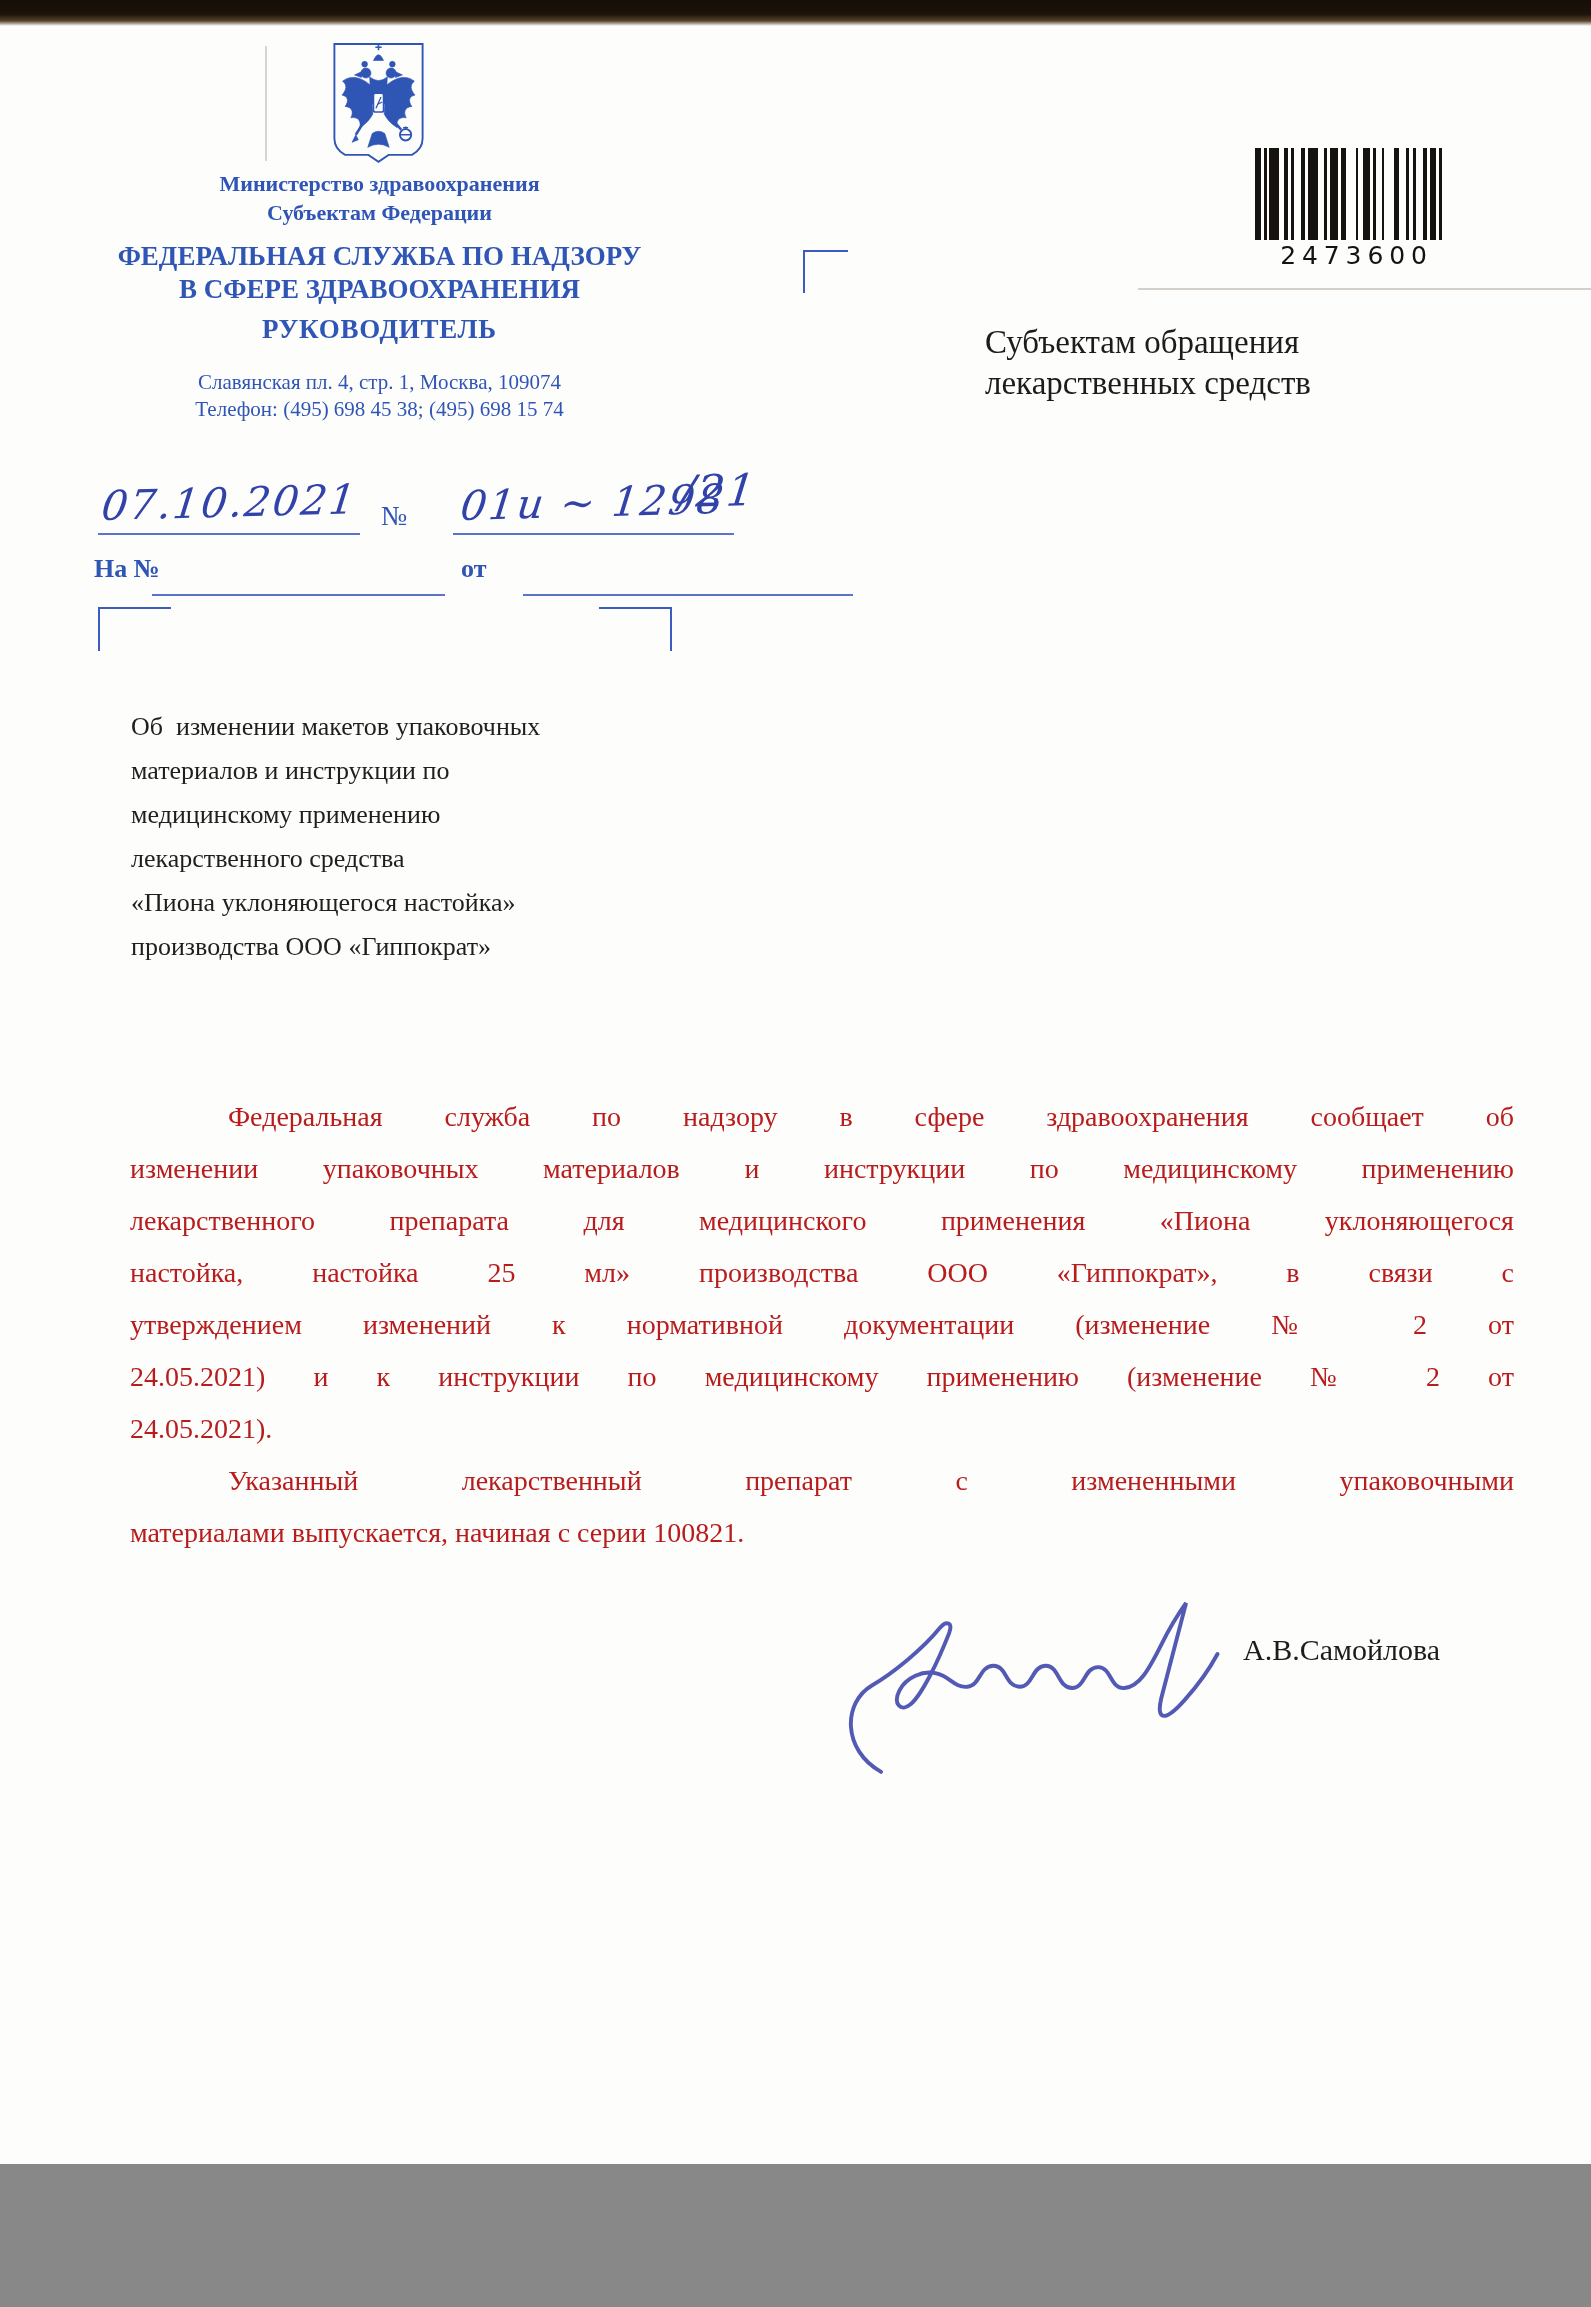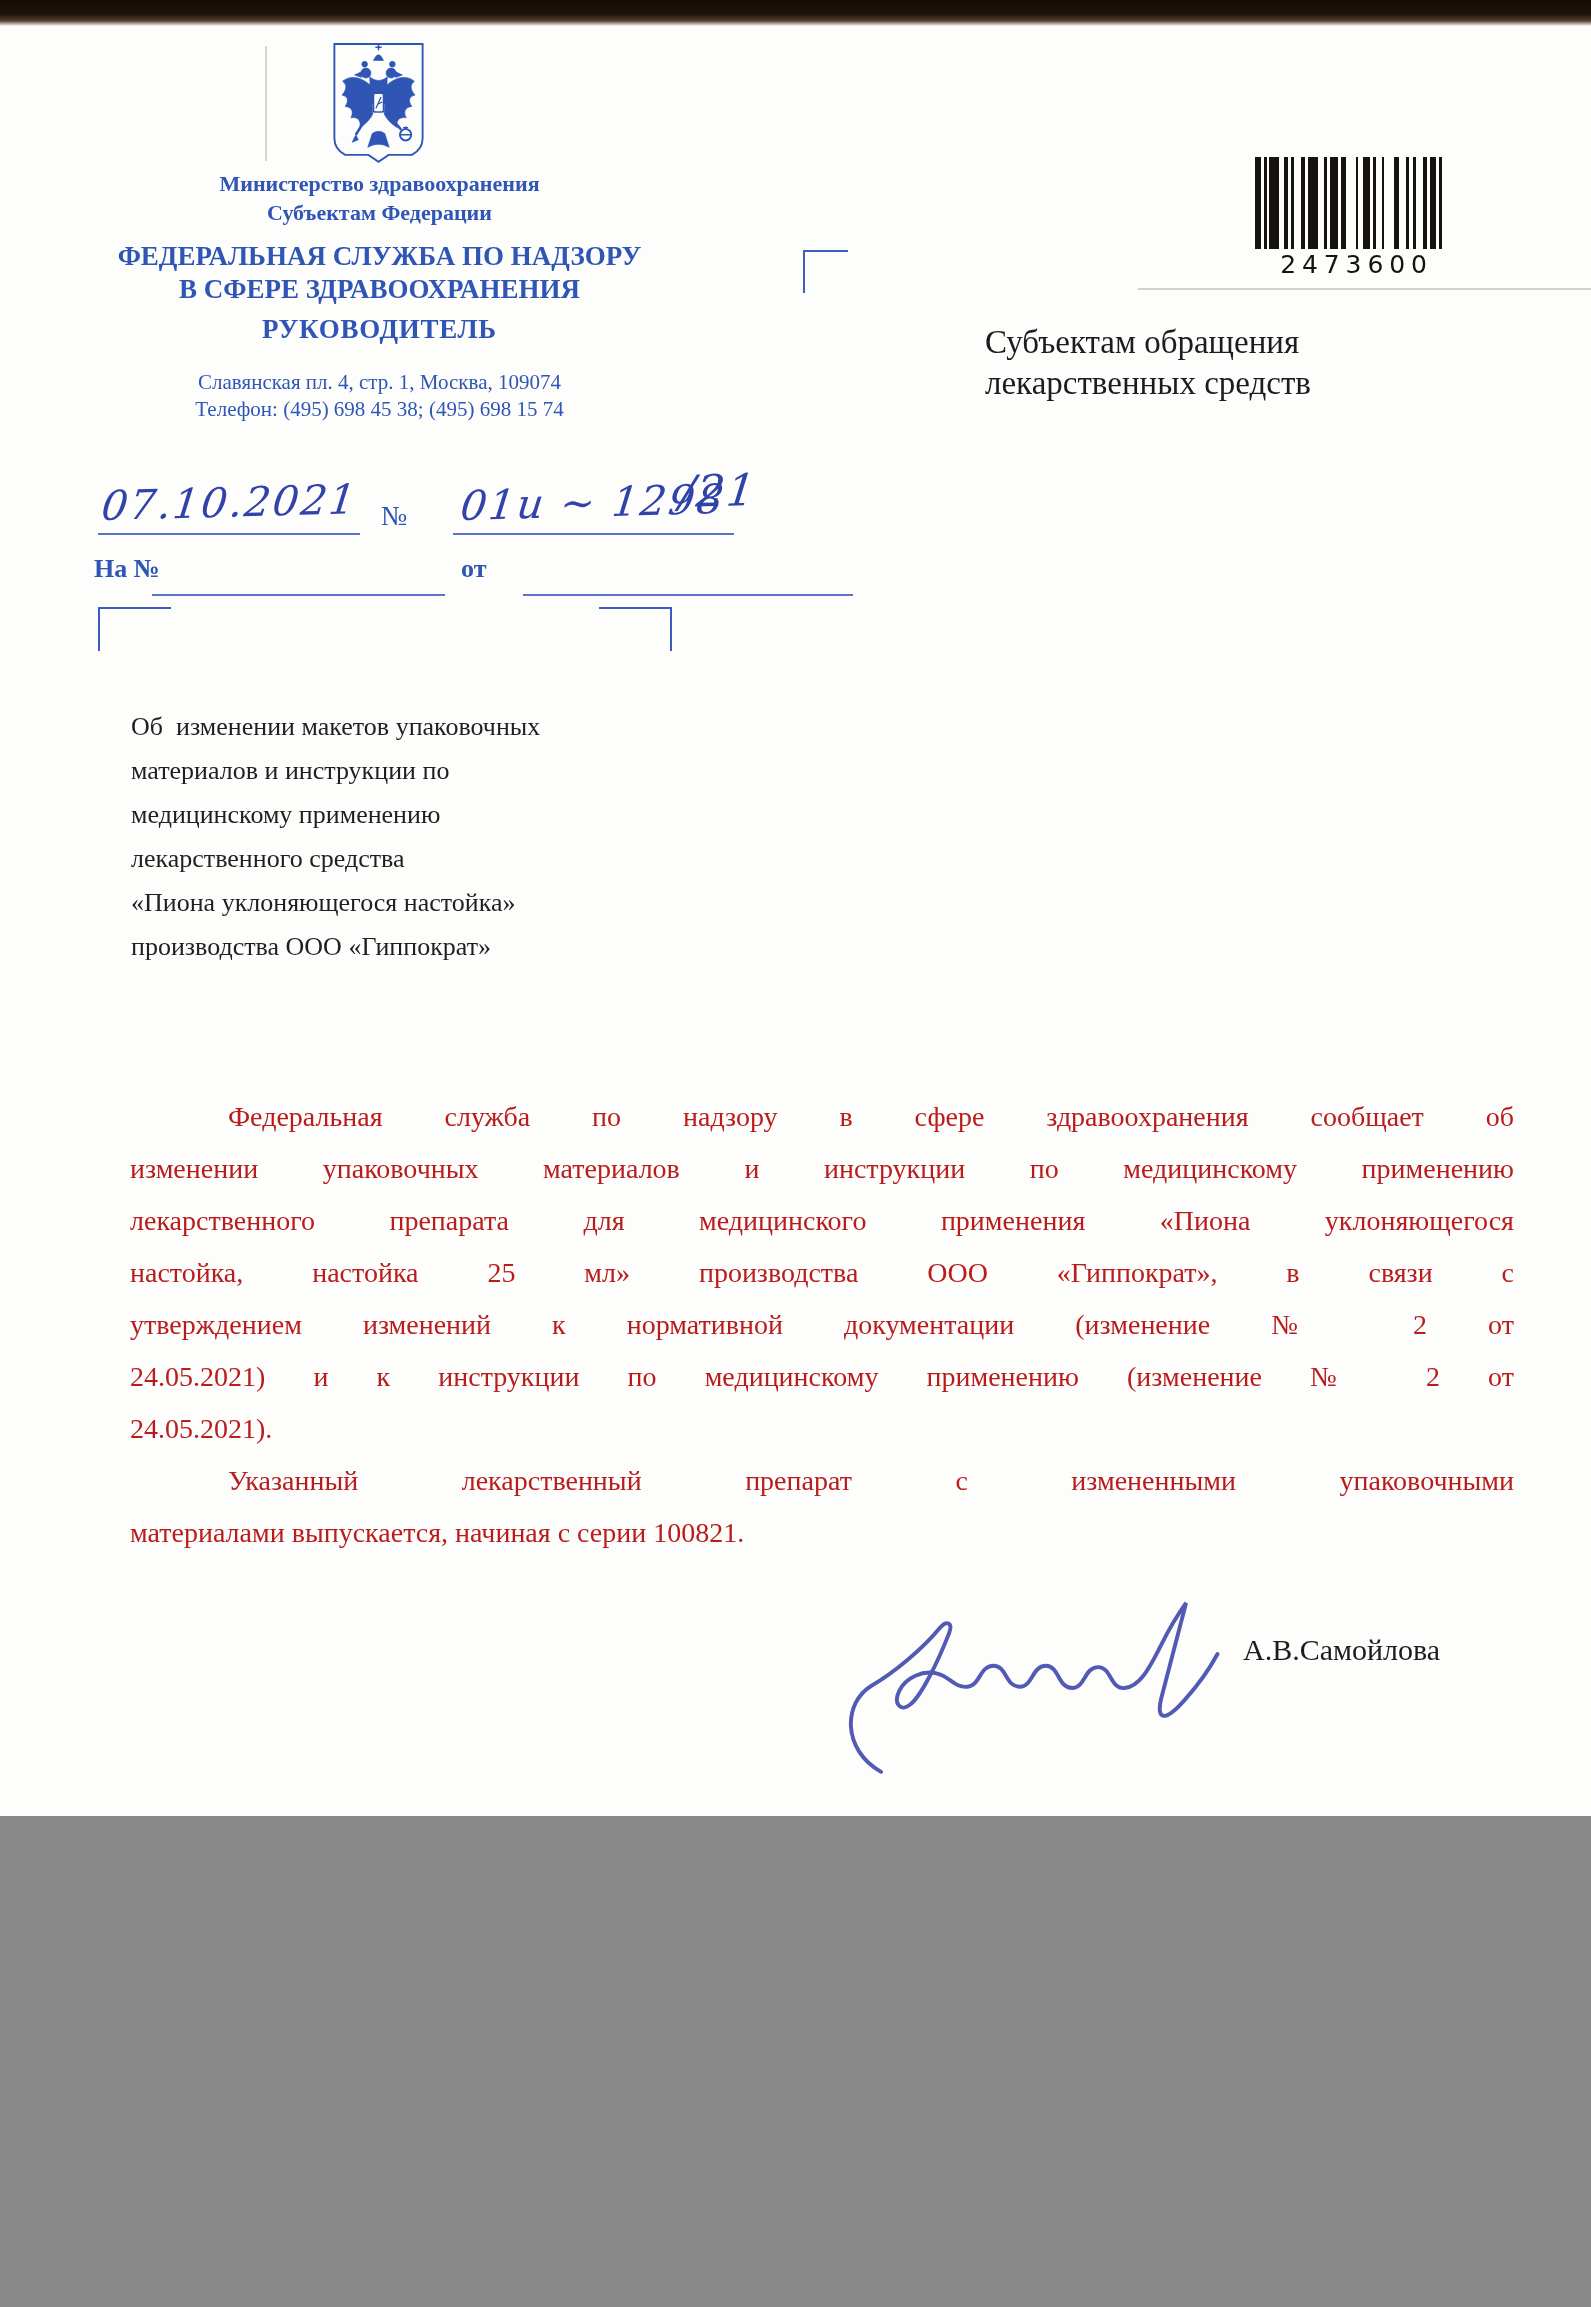--- a/index.html
+++ b/index.html
@@ -1,17 +1,17 @@
 <!DOCTYPE html>
 <html style="font-size:10.5px"><head>
 <meta charset="utf-8">
 <style>
   html,body{margin:0;padding:0;background:#888;}
   .page{
-    position:relative; width:1591px; height:1816px;
+    position:relative; width:1591px; height:2164px;
     background:#fdfdfc; overflow:hidden;
     font-family:"Liberation Serif","DejaVu Serif",serif;
     color:#1f1f1f;
   }
   
   .scan-band{position:absolute;left:0;top:0;width:100%;height:26px;
     background:linear-gradient(180deg,#140e07 0%,#1d140b 55%,#57402a 80%,rgba(87,64,42,0) 100%);}
   .scan-scratch{position:absolute;left:265px;top:46px;width:2px;height:115px;background:#c2beb5;opacity:.65;}
   .barcode-underline{position:absolute;left:1138px;top:288px;width:453px;height:2px;background:#c9c3ba;opacity:.8;}
 
@@ -26,21 +26,21 @@
   .emblem{position:absolute;left:326px;top:39px;width:105px;height:126px;}
 
   
   .bracket{position:absolute;border:0 solid #3d5cc0;}
   .bracket-addr{left:803px;top:250px;width:43px;height:41px;border-top-width:2px;border-left-width:2px;}
   .bracket-tl{left:98px;top:607px;width:71px;height:42px;border-top-width:2px;border-left-width:2px;}
   .bracket-tr{left:599px;top:607px;width:71px;height:42px;border-top-width:2px;border-right-width:2px;}
   .addressee{position:absolute;left:985px;top:322px;width:445px;font-size:33px;line-height:41px;color:#1c1c1c;}
 
   
-  .barcode{position:absolute;left:1255px;top:157px;width:203px;}
+  .barcode{position:absolute;left:1255px;top:148px;width:203px;}
   .barcode-bars{display:flex;align-items:stretch;height:92px;}
   .barcode-bars .bar{background:#15120f;}
   .barcode-bars .gap{background:transparent;}
   .barcode-digits{font-family:"DejaVu Sans","Liberation Sans",sans-serif;font-size:25px;
     color:#15120f;text-align:center;letter-spacing:5.9px;margin-top:1.3px;}
 
   
   .hw{font-family:"DejaVu Serif",serif;font-style:italic;color:#3142a9;
       transform:skewX(-8deg) rotate(-1.5deg);transform-origin:left bottom;letter-spacing:2px;}
   .hw-date{position:absolute;left:99px;top:482px;font-size:41px;}

